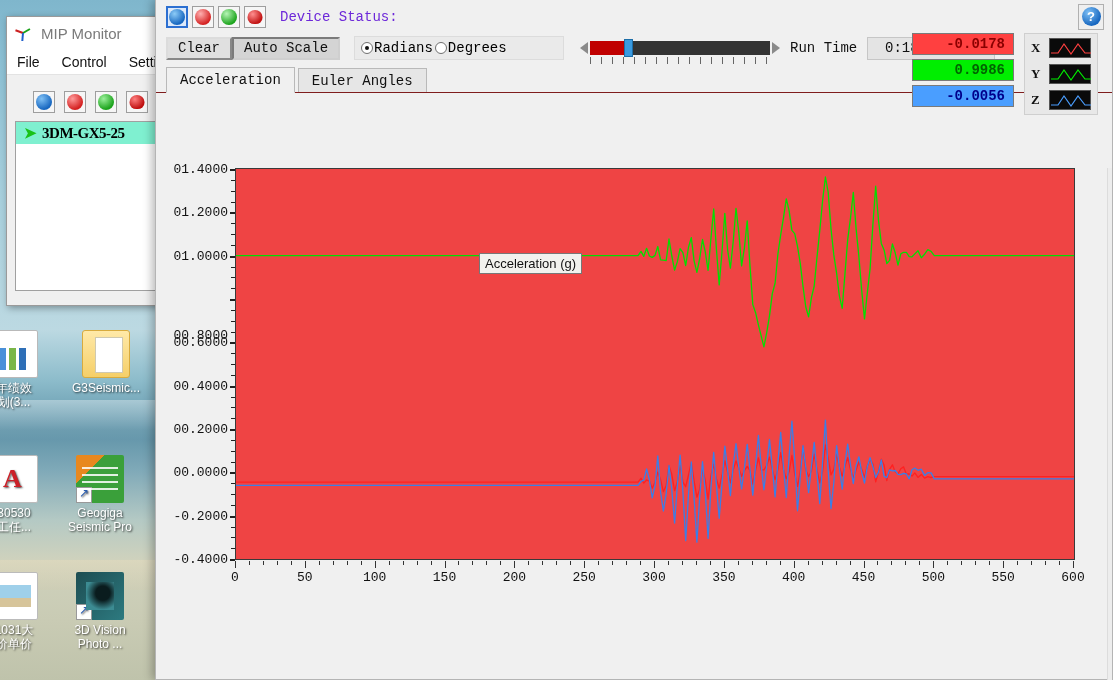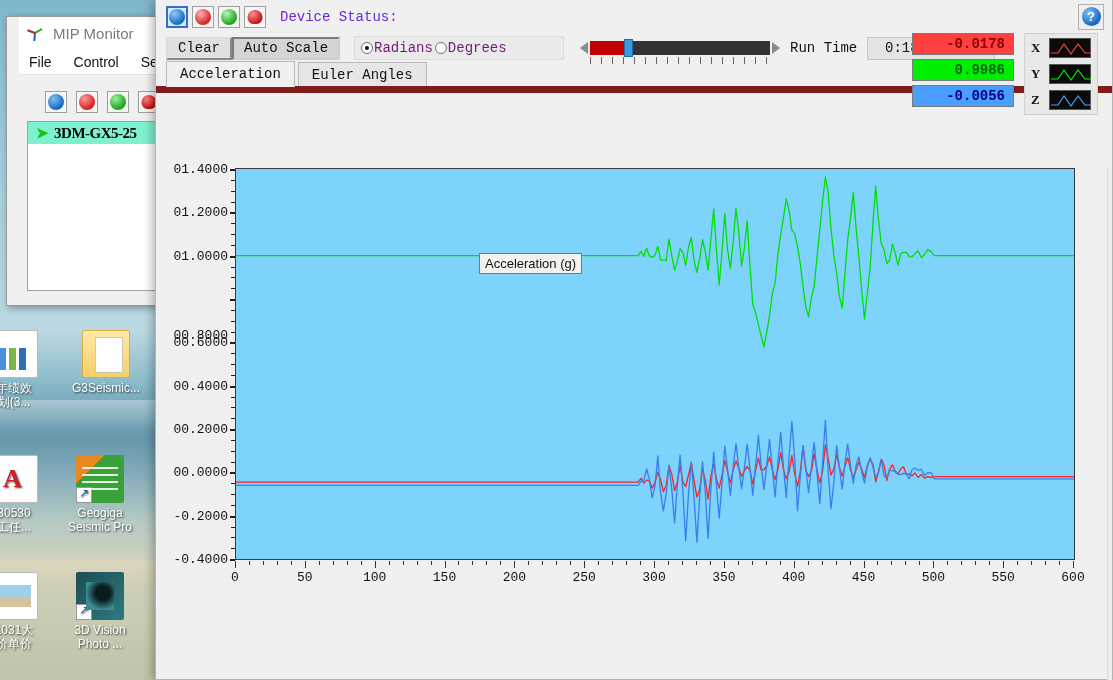--- a/index.html
+++ b/index.html
@@ -53,21 +53,20 @@
      background: linear-gradient(to bottom,#9fd0ea 60%, #d6c49a 60%); }
   .shortcut-arrow { position:absolute; left:0; bottom:0; width:16px; height:16px;
      background:#fff; border:1px solid #999; }
   .shortcut-arrow:after{ content:"\2197"; position:absolute; left:2px; top:-2px; font-size:12px; color:#2a5db0;}
 
   
   #mip {
     position: absolute; left: 6px; top: 16px; width: 270px; height: 290px;
     background: #f0f0f0; border: 1px solid #9a9a9a;
     box-shadow: 2px 2px 7px rgba(0,0,0,.35);
-    padding-left: 12px;
   }
   #mip .tbar { height: 32px; background:#fff; display:flex; align-items:center; padding-left:8px; }
   #mip .tbar .tlogo { width:20px; height:20px; margin-right:6px; position:relative; }
   #mip .tbar .ttxt { font-size:15px; color:#7a7a7a; }
   #mip .menu { height: 26px; background:#fff; display:flex; align-items:center;
      padding-left:10px; gap:22px; font-size:14px; color:#111; border-bottom:1px solid #e3e3e3;}
   #mip .body { background:#f0f0f0; padding:10px 8px 8px 8px; height: calc(100% - 58px); }
   #mip .mtools { display:flex; gap:5px; margin:6px 0 8px 18px; align-items:center; }
   #mip .grid { background:#fff; border:1px solid #a0a0a0; height: 170px; }
   #mip .ghead { font: italic bold 14px "Liberation Serif", serif; padding:4px 0 4px 14px; color:#111; }
@@ -113,40 +112,40 @@
   #win .row2 { height: 30px; display: flex; align-items: center; padding: 0 8px 0 10px; gap: 0; }
   .btn3d { height: 23px; padding: 0 10px; border: 2px outset #dcdcdc; background: #e0e0e0;
      font: 14px "Liberation Mono", monospace; color: #111; display:flex; align-items:center; }
   .btn3d.pressed { border: 2px inset #cfcfcf; background: #d4d4d4; }
   .radiogroup { margin-left: 14px; height: 24px; background: #eaeaea; border: 1px solid #dcdcdc;
      display: flex; align-items: center; padding: 0 6px; width: 210px; }
   .rad { width: 12px; height: 12px; border-radius: 50%; border: 1px solid #707070; background: #fff;
      position: relative; margin-right: 1px; }
   .rad.on:after { content: ""; position: absolute; left: 3px; top: 3px; width: 4px; height: 4px;
      border-radius: 50%; background: #111; }
-  .radlbl { font: 14px "Liberation Mono", monospace; color: #701a75; margin-right: 2px; }
+  .radlbl { font: 14px "Liberation Mono", monospace; color: #000000; margin-right: 2px; }
   .sliderwrap { margin-left: 16px; display: flex; align-items: center; }
   .arrowL, .arrowR { width: 0; height: 0; border-top: 6px solid transparent;
      border-bottom: 6px solid transparent; }
   .arrowL { border-right: 8px solid #8a8a8a; }
   .arrowR { border-left: 8px solid #8a8a8a; margin-left: 2px; }
   .sltrack { width: 180px; height: 14px; background: #333; position: relative; margin-left: 2px; }
   .slfill { position: absolute; left: 0; top: 0; height: 14px; width: 35px; background: #c00000; }
   .slthumb { position: absolute; left: 34px; top: -2px; width: 9px; height: 18px;
      background: #3a9ae0; border: 1px solid #1d6ea8; }
   .slticks { position: absolute; left: 0; top: 16px; width: 180px; height: 7px;
      background: repeating-linear-gradient(to right, #666 0 1px, transparent 1px 11px); }
   .rtlabel { font: 14px "Liberation Mono", monospace; margin: 0 10px 0 10px; color: #111; }
   .rtbox { width: 128px; height: 23px; background: #e4e4e4; border: 1px solid #c6c6c6;
      display: flex; align-items: center; justify-content: center;
      font: 14px "Liberation Mono", monospace; color: #111; }
 
   
   #win .tabs { height: 26px; display: flex; align-items: flex-end; padding-left: 10px;
-     border-bottom: 7px solid #7f1d1d; margin-top: 4px; }
+     border-bottom: 1px solid #7f1d1d; margin-top: 4px; }
   .tab { height: 24px; padding: 0 13px; background: #e6e6e6; border: 1px solid #b9b9b9;
      border-bottom: none; margin-right: 3px; display: flex; align-items: center;
      font: 14px "Liberation Mono", monospace; color: #111; }
   .tab.active { background: #f0f0f0; height: 26px; border-bottom: 1px solid #f0f0f0;
      position: relative; top: 1px; }
 
   
   .legend { position: absolute; right: 14px; top: 33px; display: flex; }
   .legvals { display: flex; flex-direction: column; gap: 4px; }
   .legval { width: 102px; height: 22px; border: 1px solid #7a7a7a;
@@ -160,21 +159,21 @@
 
   
   #chartarea { position: absolute; left: 0; top: 168px; width: 958px; height: 512px; }
   .ylabels { position: absolute; left: 8px; top: 0; width: 64px; height: 392px; }
   .ylab { position: absolute; right: 0; transform: translateY(-50%);
      font: 13px "Liberation Mono", monospace; color: #111; white-space: nowrap; }
   .yaxis { position: absolute; left: 74px; top: 0; width: 5px; height: 392px; }
   .ytick { position: absolute; right: 0; width: 5px; height: 1px; background: #222; }
   .ytick.major { width: 5px; height: 2px; }
   .plot { position: absolute; left: 79px; top: 0; width: 840px; height: 392px;
-     background: #7dd3fc; border: 1px solid #3a3a3a; overflow: hidden; }
+     background: #ef4444; border: 1px solid #3a3a3a; overflow: hidden; }
   .xaxis { position: absolute; left: 79px; top: 393px; width: 840px; height: 8px; }
   .xtick { position: absolute; top: 0; width: 1px; height: 4px; background: #333; }
   .xtick.major { height: 7px; }
   .xlabels { position: absolute; left: 79px; top: 402px; width: 840px; height: 20px; }
   .xlab { position: absolute; transform: translateX(-50%);
      font: 13px "Liberation Mono", monospace; color: #111; }
   .plotlabel { position: absolute; background: #f2f2ee; border: 1px solid #777;
      padding: 2px 5px; font: 13px "Liberation Sans", sans-serif; color: #111; }
 
   

